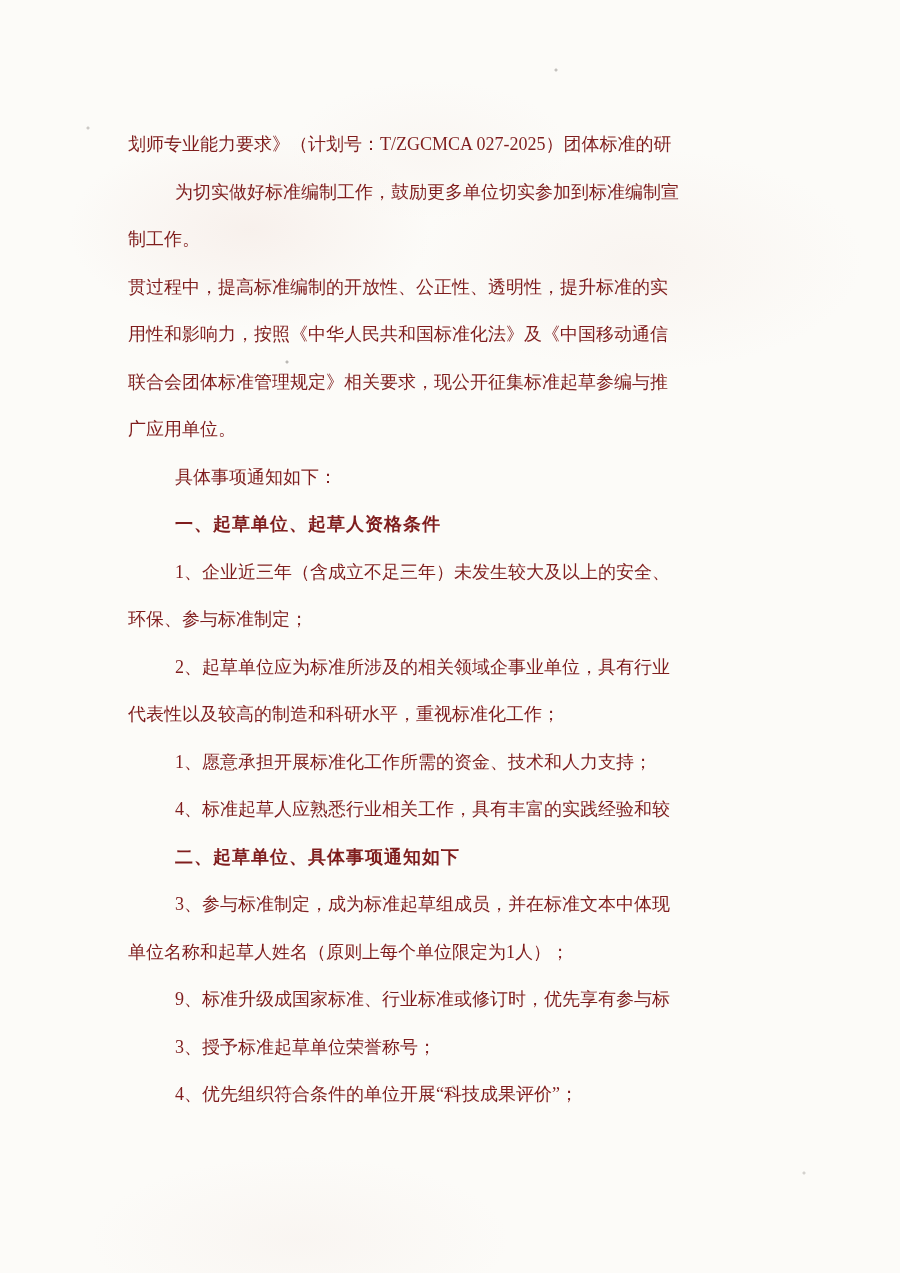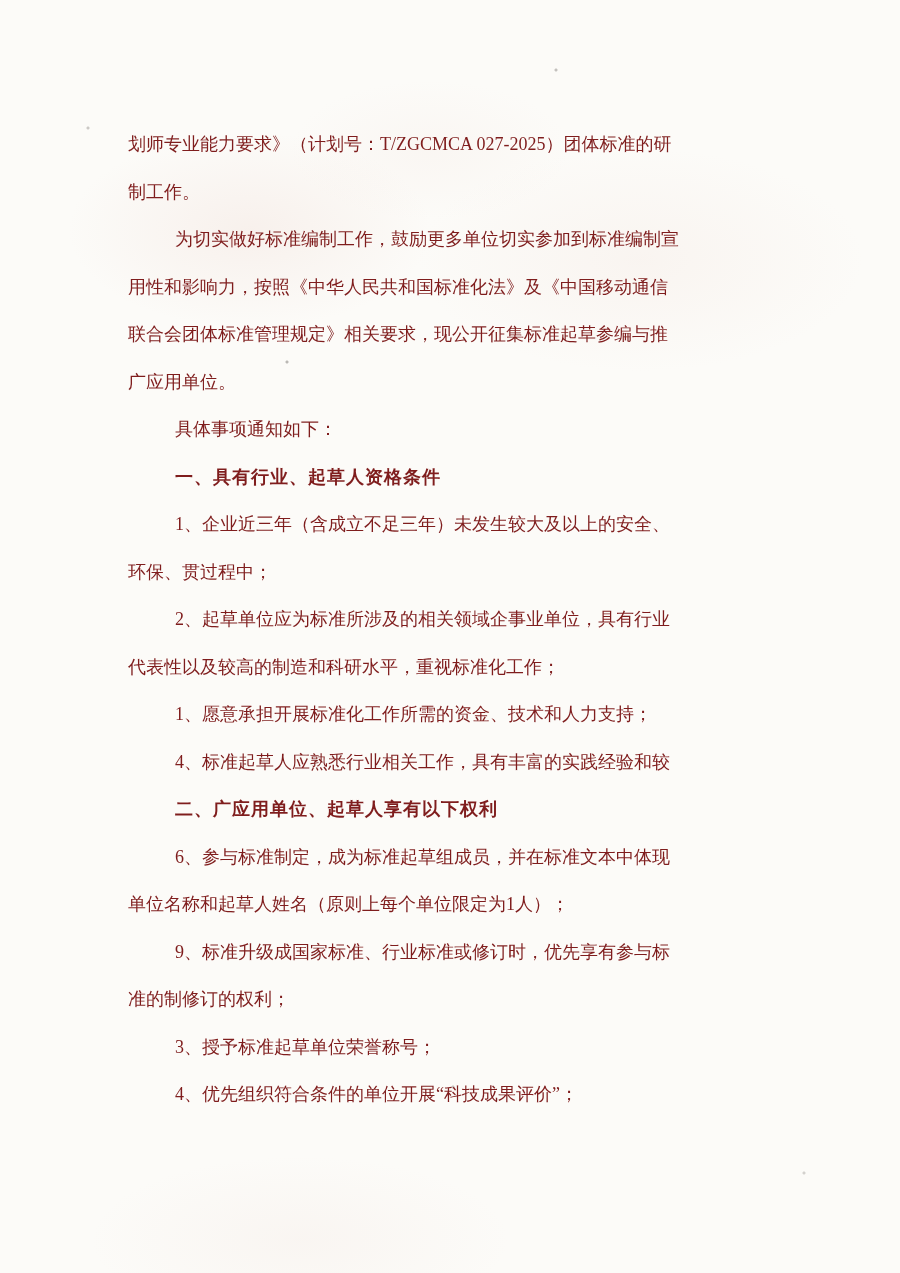--- a/index.html
+++ b/index.html
@@ -52,33 +52,33 @@
     letter-spacing: 1px;
   }
 </style>
 </head>
 <body>
 
 <div class="scan-noise"></div>
 
 <div class="doc">
   <div class="line">划师专业能力要求》（计划号：T/ZGCMCA 027-2025）团体标准的研</div>
+  <div class="line indent">为切实做好标准编制工作，鼓励更多单位切实参加到标准编制宣</div>
   <div class="line">制工作。</div>
-  <div class="line indent">为切实做好标准编制工作，鼓励更多单位切实参加到标准编制宣</div>
+  <div class="line">贯过程中，提高标准编制的开放性、公正性、透明性，提升标准的实</div>
   <div class="line">用性和影响力，按照《中华人民共和国标准化法》及《中国移动通信</div>
   <div class="line">联合会团体标准管理规定》相关要求，现公开征集标准起草参编与推</div>
   <div class="line">广应用单位。</div>
   <div class="line indent">具体事项通知如下：</div>
-  <div class="line indent bold">一、具有行业、起草人资格条件</div>
+  <div class="line indent bold">一、起草单位、起草人资格条件</div>
   <div class="line indent">1、企业近三年（含成立不足三年）未发生较大及以上的安全、</div>
-  <div class="line">环保、贯过程中；</div>
+  <div class="line">环保、参与标准制定；</div>
   <div class="line indent">2、起草单位应为标准所涉及的相关领域企事业单位，具有行业</div>
   <div class="line">代表性以及较高的制造和科研水平，重视标准化工作；</div>
   <div class="line indent">1、愿意承担开展标准化工作所需的资金、技术和人力支持；</div>
   <div class="line indent">4、标准起草人应熟悉行业相关工作，具有丰富的实践经验和较</div>
-  <div class="line indent bold">二、广应用单位、起草人享有以下权利</div>
-  <div class="line indent">6、参与标准制定，成为标准起草组成员，并在标准文本中体现</div>
+  <div class="line indent bold">二、起草单位、具体事项通知如下</div>
+  <div class="line indent">3、参与标准制定，成为标准起草组成员，并在标准文本中体现</div>
   <div class="line">单位名称和起草人姓名（原则上每个单位限定为1人）；</div>
   <div class="line indent">9、标准升级成国家标准、行业标准或修订时，优先享有参与标</div>
-  <div class="line">准的制修订的权利；</div>
   <div class="line indent">3、授予标准起草单位荣誉称号；</div>
   <div class="line indent">4、优先组织符合条件的单位开展“科技成果评价”；</div>
 </div>
 
 </body></html>

